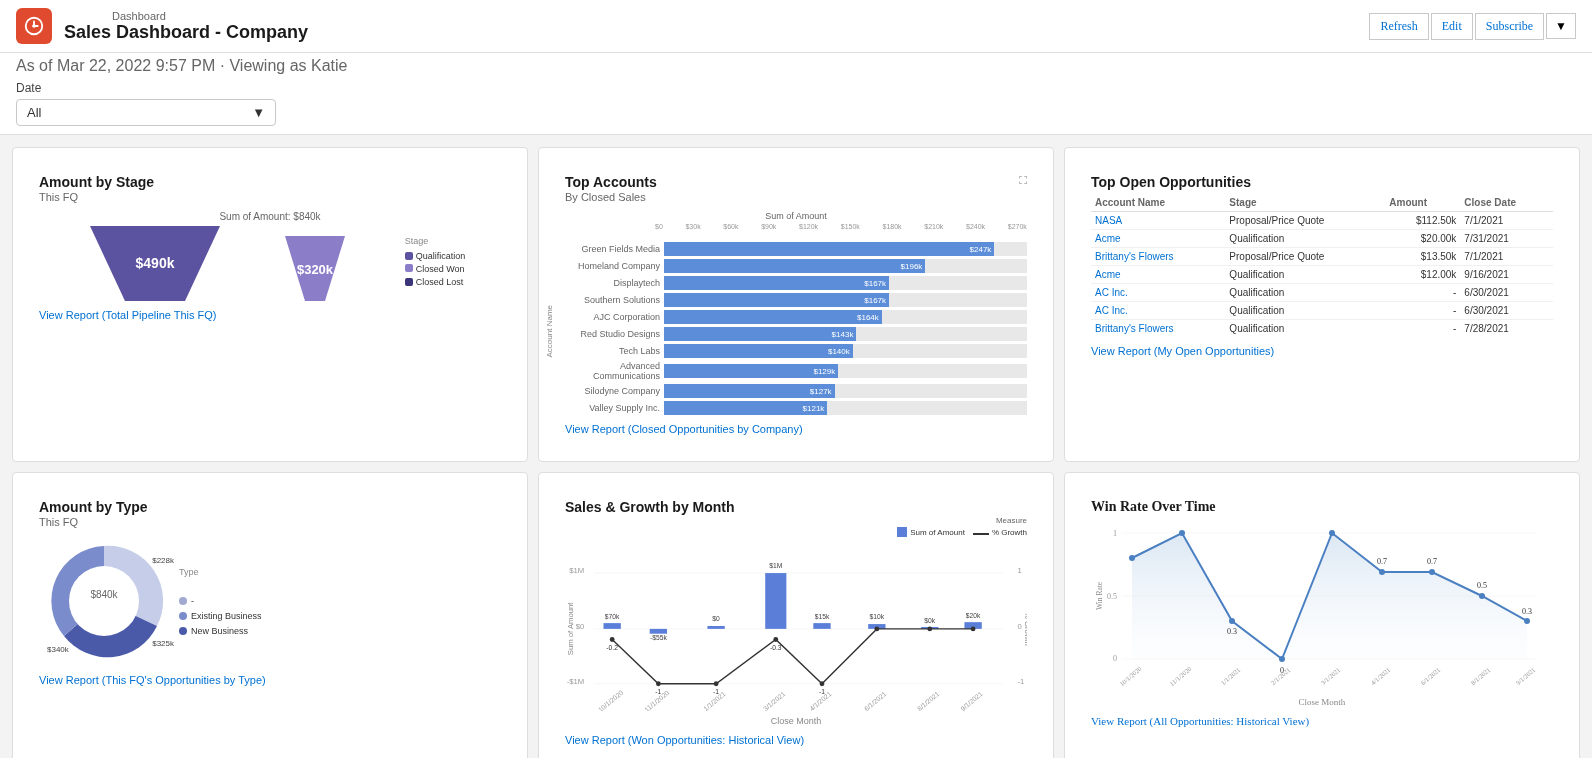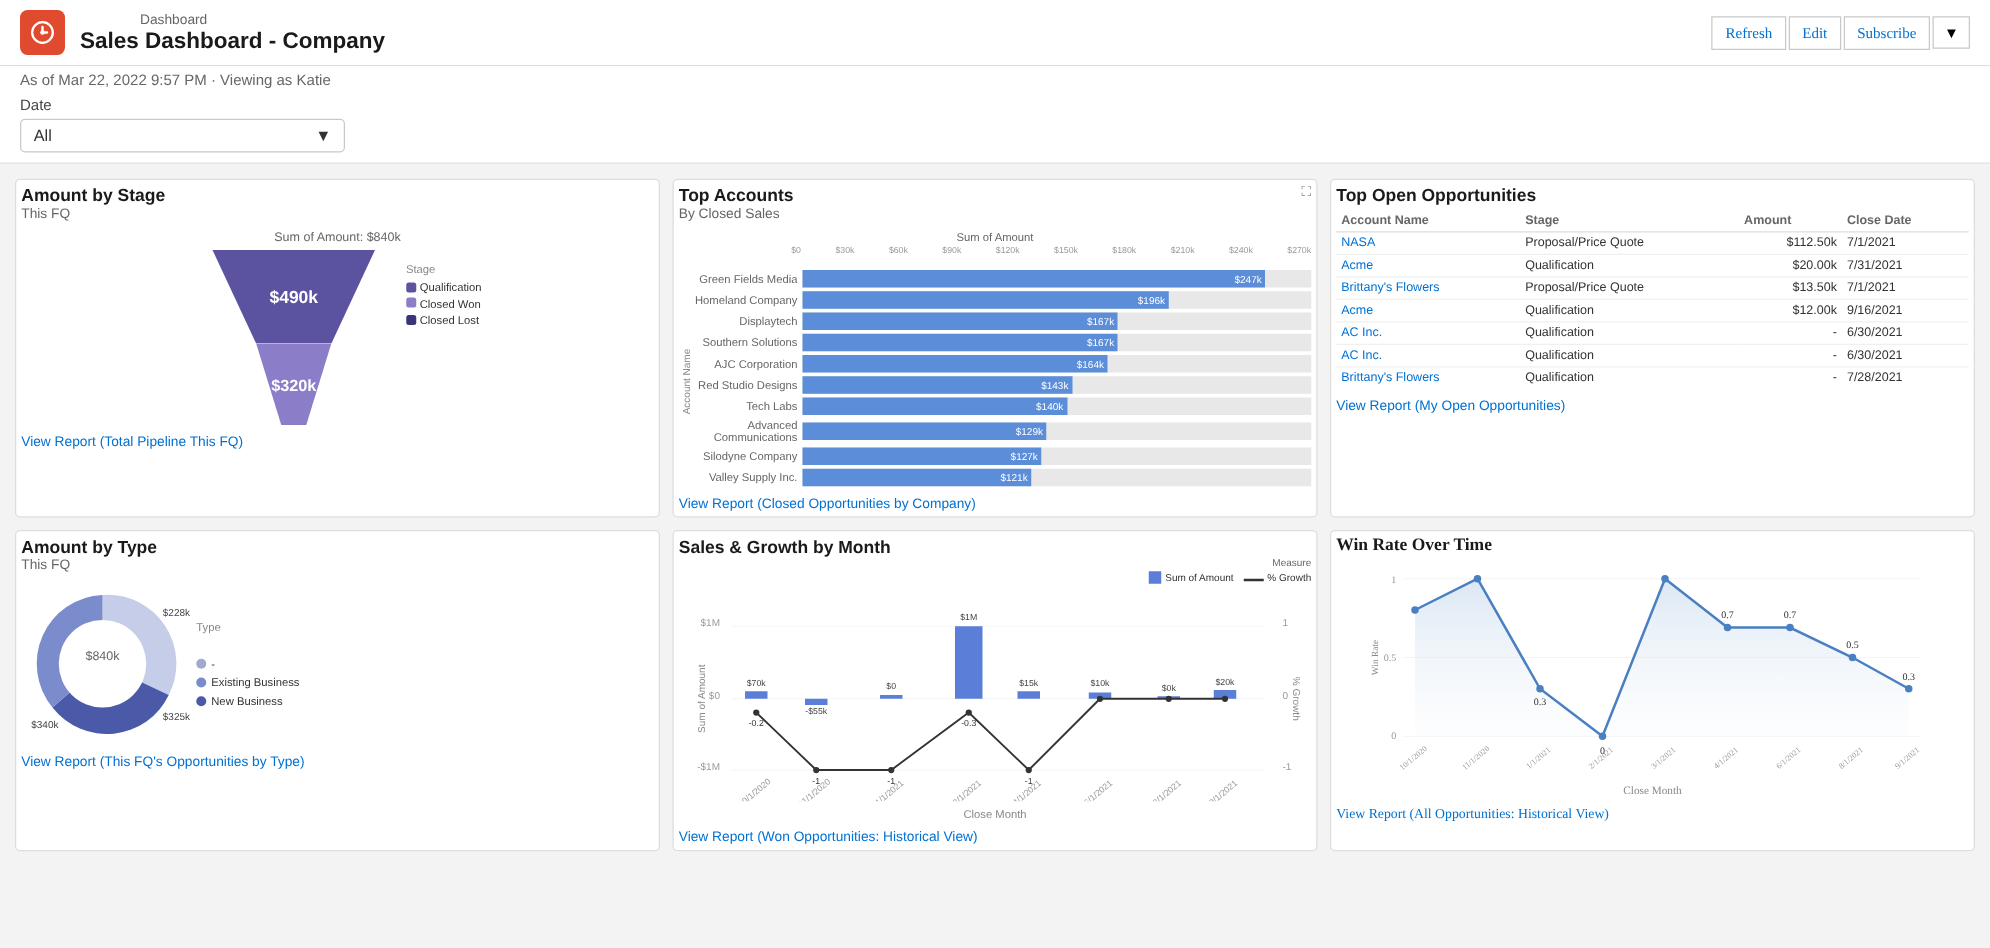--- a/index.html
+++ b/index.html
@@ -11,29 +11,29 @@
     .app-icon { width: 36px; height: 36px; background: #e04a2f; border-radius: 6px; display: flex; align-items: center; justify-content: center; }
     .app-icon svg { width: 22px; height: 22px; }
     .title-block .breadcrumb { font-size: 11px; color: #666; padding-left: 48px; }
     .title-block .page-title { font-size: 18px; font-weight: bold; color: #1a1a1a; }
     .header-right { display: flex; gap: 2px; align-items: center; }
     .header-btn { padding: 5px 10px; border: 1px solid #c9c9c9; background: #fff; cursor: pointer; font-size: 12px; color: #0070d2; font-family: Liberation Serif, serif; }
     .header-btn-dropdown { padding: 5px 8px; border: 1px solid #c9c9c9; background: #fff; cursor: pointer; font-size: 12px; }
 
     
     .sub-header { background: #fff; padding: 4px 16px 8px; border-bottom: 1px solid #e0e0e0; }
-    .sub-header .meta { font-size: 12px; color: #666; margin-bottom: 6px; }
+    .sub-header .meta { font-size: 16px; color: #666; margin-bottom: 6px; }
     .filter-label { font-size: 12px; color: #444; margin-bottom: 4px; }
     .filter-select { display: flex; align-items: center; border: 1px solid #c9c9c9; border-radius: 4px; width: 260px; padding: 5px 10px; background: #fff; cursor: pointer; justify-content: space-between; }
     .filter-select span { font-size: 13px; }
 
     
     .dashboard { padding: 12px; display: grid; grid-template-columns: 1fr 1fr 1fr; grid-template-rows: auto auto; gap: 10px; }
     
-    .card { background: #fff; border: 1px solid #ddd; border-radius: 4px; padding: 4px; position: relative; overflow: hidden; }
+    .card { background: #fff; border: 1px solid #ddd; border-radius: 4px; padding: 26px; position: relative; overflow: hidden; }
     .card-title { font-size: 14px; font-weight: 600; color: #1a1a1a; margin-bottom: 1px; }
     .card-subtitle { font-size: 11px; color: #666; margin-bottom: 8px; }
     .view-report { font-size: 11px; color: #0070d2; cursor: pointer; text-decoration: none; display: block; margin-top: 8px; }
 
     
     .card-top-accounts { grid-column: 2; grid-row: 1; }
     .card-amount-stage { grid-column: 1; grid-row: 1; }
     .card-top-open { grid-column: 3; grid-row: 1; }
     .card-amount-type { grid-column: 1; grid-row: 2; }
     .card-sales-growth { grid-column: 2; grid-row: 2; }
@@ -89,21 +89,21 @@
   </div>
 </div>
 
 <div class="dashboard">
 
   <div class="card card-amount-stage">
     <div class="card-title">Amount by Stage</div>
     <div class="card-subtitle">This FQ</div>
     <div style="text-align:center; font-size:10px; color:#666; margin-bottom:4px;">Sum of Amount: $840k</div>
     <div style="display:flex; justify-content:center; margin-bottom:6px;">
-      <div style="display:flex; flex-direction:column; align-items:flex-end;">
+      <div style="display:flex; flex-direction:row; align-items:flex-end;">
 
         <div style="width:160px; height:75px; position:relative; overflow:hidden;">
           <svg width="160" height="75" viewBox="0 0 160 75">
             <polygon points="15,0 145,0 110,75 50,75" fill="#5b52a0"></polygon>
             <text x="80" y="42" text-anchor="middle" fill="white" font-size="14" font-weight="bold">$490k</text>
           </svg>
         </div>
 
         <div style="width:160px; height:65px; position:relative; overflow:hidden;">
           <svg width="160" height="65" viewBox="0 0 160 65">

